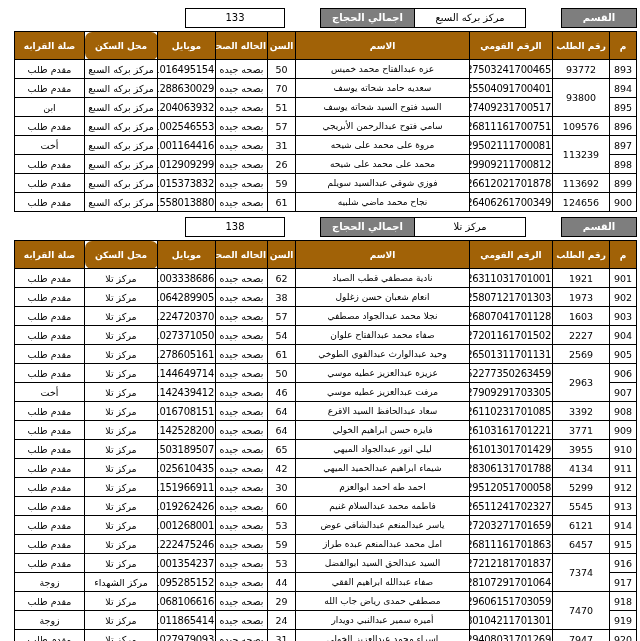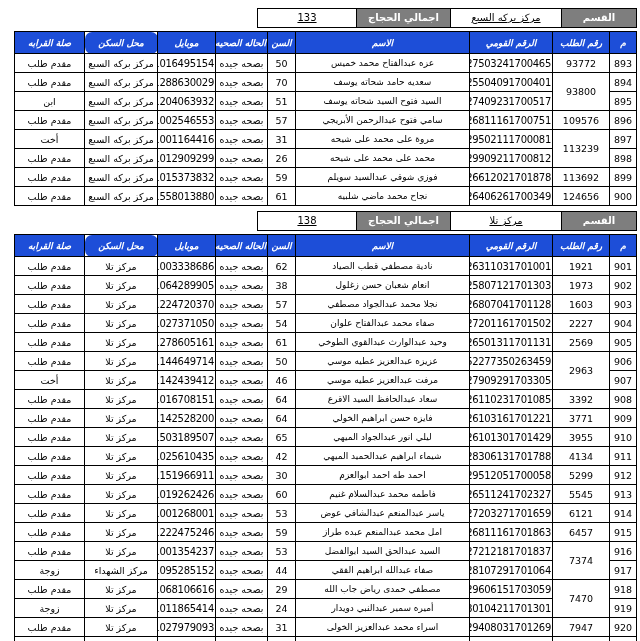--- a/index.html
+++ b/index.html
@@ -3,29 +3,29 @@
 <meta charset="utf-8">
 <style>
   html,body{margin:0;padding:0;width:640px;height:641px;overflow:hidden;
     background:#ffffff;font-family:"DejaVu Sans",sans-serif;color:#000;direction:rtl;}
   .page{padding:8px 3px 0 15px;box-sizing:border-box;width:640px;}
   
   .band{display:flex;height:20px;margin-bottom:3px;}
   .band .box{box-sizing:border-box;border:1px solid #000;height:20px;
     display:flex;align-items:center;justify-content:center;font-size:10px;line-height:1;}
   .band .box + .box{margin-right:-1px;}
-  .box.gray{background:#7e7e7e;color:#fff;font-weight:bold;}
-  .box.white{background:#fff;color:#000;text-decoration:underline;}
+  .box.gray{background:#7e7e7e;color:#fff;font-weight:bold;margin-left:36px;}
+  .box.white{background:#fff;color:#000;}
   .b1{width:76px;}.b2{width:112px;}.b3{width:95px;}.b4{width:100px;font-size:11px;}
   .band2{margin-top:5px;}
   
   table{border-collapse:collapse;table-layout:fixed;width:622px;}
   th,td{box-sizing:border-box;border:1px solid #000;overflow:hidden;
     white-space:nowrap;text-align:center;vertical-align:middle;padding:0 1px;}
-  th{background:#1d4ed8;color:#fff;font-size:9px;font-weight:bold;height:22px;font-style:italic;}
+  th{background:#a16207;color:#fff;font-size:9px;font-weight:bold;height:28px;}
   td{font-size:9.5px;height:19px;}
   td.col3{font-size:9px;}
   td.col2,td.col6{font-size:10px;letter-spacing:-0.3px;}
   .col0{width:27px;}  
   .col1{width:57px;}  
   .col2{width:83px;}  
   .col3{width:174px;} 
   .col4{width:28px;margin-top:8px;}  
   .col5{width:52px;}  
   .col6{width:58px;margin-left:7px;}  

